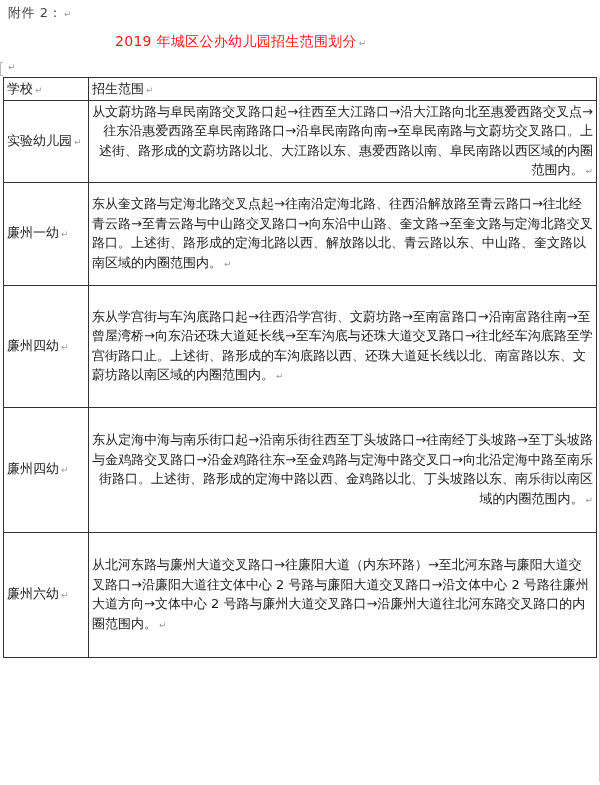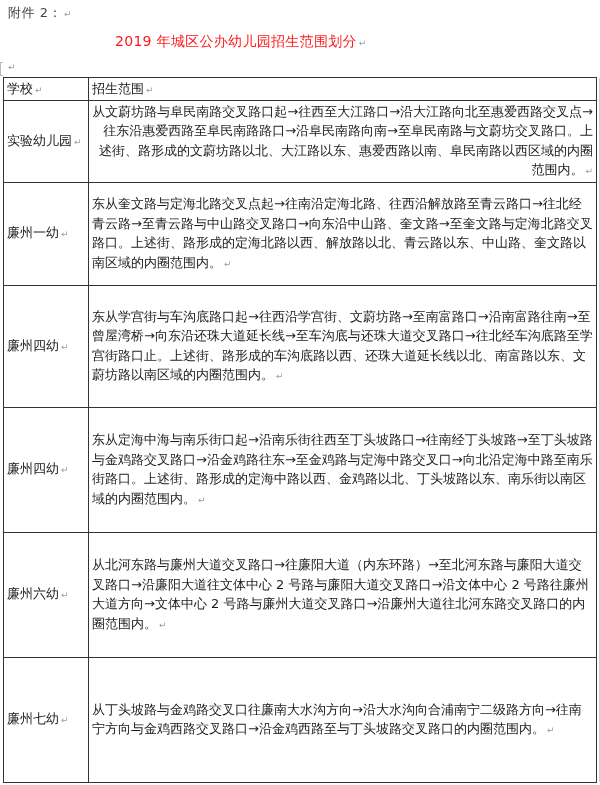--- a/index.html
+++ b/index.html
@@ -120,26 +120,22 @@
     <tr>
       <td class="col-school" style="height: 102px; margin-left: 36px;"><span>廉州一幼</span><span class="para-mark">↵</span></td>
       <td class="col-range" style="height: 102px;"><span>东从奎文路与定海北路交叉点起→往南沿定海北路、往西沿解放路至青云路口→往北经青云路→至青云路与中山路交叉路口→向东沿中山路、奎文路→至奎文路与定海北路交叉路口。上述街、路形成的定海北路以西、解放路以北、青云路以东、中山路、奎文路以南区域的内圈范围内。</span><span class="para-mark">↵</span></td>
     </tr>
     <tr>
       <td class="col-school" style="height: 121px;"><span>廉州四幼</span><span class="para-mark">↵</span></td>
       <td class="col-range" style="height: 121px;"><span>东从学宫街与车沟底路口起→往西沿学宫街、文蔚坊路→至南富路口→沿南富路往南→至曾屋湾桥→向东沿还珠大道延长线→至车沟底与还珠大道交叉路口→往北经车沟底路至学宫街路口止。上述街、路形成的车沟底路以西、还珠大道延长线以北、南富路以东、文蔚坊路以南区域的内圈范围内。</span><span class="para-mark">↵</span></td>
     </tr>
     <tr>
       <td class="col-school" style="height: 124px; font-family: Liberation Serif, serif;"><span>廉州四幼</span><span class="para-mark">↵</span></td>
-      <td class="col-range" style="height: 124px;"><span>东从定海中海与南乐街口起→沿南乐街往西至丁头坡路口→往南经丁头坡路→至丁头坡路与金鸡路交叉路口→沿金鸡路往东→至金鸡路与定海中路交叉口→向北沿定海中路至南乐街路口。上述街、路形成的定海中路以西、金鸡路以北、丁头坡路以东、南乐街以南区域的内圈范围内。</span><span class="para-mark">↵</span></td>
+      <td class="col-range" style="height: 124px; text-align: right;"><span>东从定海中海与南乐街口起→沿南乐街往西至丁头坡路口→往南经丁头坡路→至丁头坡路与金鸡路交叉路口→沿金鸡路往东→至金鸡路与定海中路交叉口→向北沿定海中路至南乐街路口。上述街、路形成的定海中路以西、金鸡路以北、丁头坡路以东、南乐街以南区域的内圈范围内。</span><span class="para-mark">↵</span></td>
     </tr>
     <tr>
       <td class="col-school" style="height: 124px;"><span>廉州六幼</span><span class="para-mark">↵</span></td>
       <td class="col-range" style="height: 124px;"><span>从北河东路与廉州大道交叉路口→往廉阳大道（内东环路）→至北河东路与廉阳大道交叉路口→沿廉阳大道往文体中心 2 号路与廉阳大道交叉路口→沿文体中心 2 号路往廉州大道方向→文体中心 2 号路与廉州大道交叉路口→沿廉州大道往北河东路交叉路口的内圈范围内。</span><span class="para-mark">↵</span></td>
-    </tr>
-    <tr>
-      <td class="col-school" style="height: 124px;"><span>廉州七幼</span><span class="para-mark">↵</span></td>
-      <td class="col-range" style="height: 124px;"><span>从丁头坡路与金鸡路交叉口往廉南大水沟方向→沿大水沟向合浦南宁二级路方向→往南宁方向与金鸡西路交叉路口→沿金鸡西路至与丁头坡路交叉路口的内圈范围内。</span><span class="para-mark">↵</span></td>
     </tr>
   </tbody>
 </table>
 
 <div class="right-edge"></div>
 
 </body></html>

